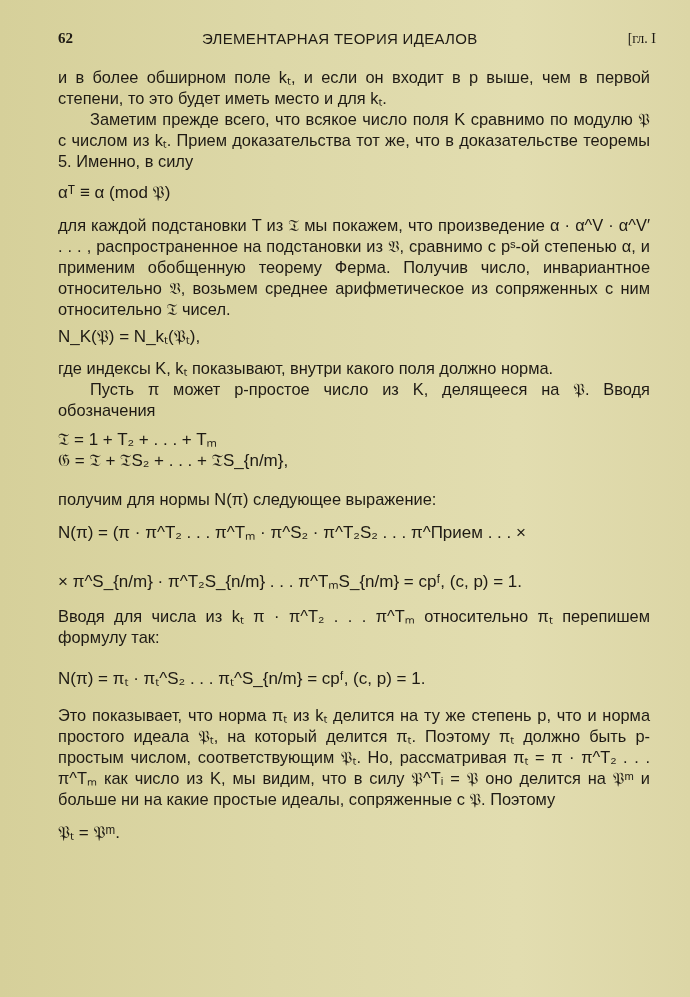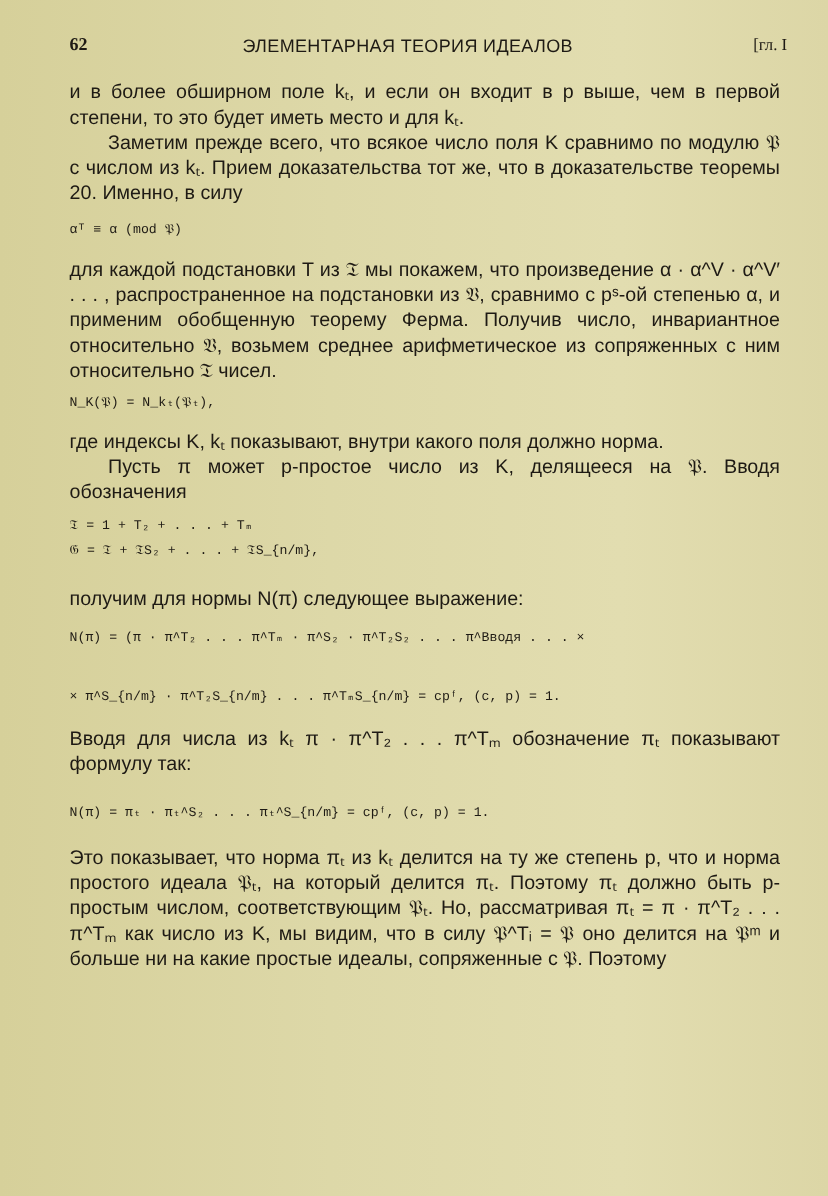--- a/index.html
+++ b/index.html
@@ -14,42 +14,43 @@
   .header {
     position:absolute; top:30px; left:0; width:590px; height:22px;
     font-size:15px;
   }
   .header .num { position:absolute; left:0; top:0; font-family:"Liberation Serif", serif; font-weight:bold; }
   .header .title { position:absolute; left:144px; top:0; letter-spacing:0.3px; font-size:15px; }
   .header .chap { position:absolute; right:-8px; top:1px; font-family:"Liberation Serif", serif; font-size:14px; }
   .body { position:absolute; top:67px; left:0; width:592px; font-size:16.4px; line-height:21px; }
   p { margin:0; text-align:justify; text-align-last:left; }
   .ind { text-indent:32px; }
-  .eq { text-align:right; font-family:Liberation Mono, monospace; font-size:11px; margin:0; }
+  .eq { text-align:right; font-family:Liberation Sans, sans-serif; font-size:17px; margin:0; }
 </style>
 </head>
 <body>
 
 <div class="page">
   <div class="header">
     <span class="num">62</span>
     <span class="title">ЭЛЕМЕНТАРНАЯ ТЕОРИЯ ИДЕАЛОВ</span>
     <span class="chap">[гл. I</span>
   </div>
 
   <div class="body">
     <p>и в более обширном поле kₜ, и если он входит в p выше, чем в первой степени, то это будет иметь место и для kₜ.</p>
-    <p class="ind">Заметим прежде всего, что всякое число поля K сравнимо по модулю 𝔓 с числом из kₜ. Прием доказательства тот же, что в доказательстве теоремы 20. Именно, в силу</p>
+    <p class="ind">Заметим прежде всего, что всякое число поля K сравнимо по модулю 𝔓 с числом из kₜ. Прием доказательства тот же, что в доказательстве теоремы 5. Именно, в силу</p>
     <p class="eq" style="margin:10px 0 12px">αᵀ ≡ α (mod 𝔓)</p>
     <p>для каждой подстановки T из 𝔗 мы покажем, что произведение α · α^V · α^V′ . . . , распространенное на подстановки из 𝔙, сравнимо с pˢ-ой степенью α, и применим обобщенную теорему Ферма. Получив число, инвариантное относительно 𝔙, возьмем среднее арифметическое из сопряженных с ним относительно 𝔗 чисел.</p>
     <p class="eq" style="margin:6px 0 11px">N_K(𝔓) = N_kₜ(𝔓ₜ),</p>
     <p>где индексы K, kₜ показывают, внутри какого поля должно норма.</p>
     <p class="ind">Пусть π может p-простое число из K, делящееся на 𝔓. Вводя обозначения</p>
     <p class="eq" style="margin:8px 0 0">𝔗 = 1 + T₂ + . . . + Tₘ</p>
     <p class="eq" style="margin:0 0 18px">𝔊 = 𝔗 + 𝔗S₂ + . . . + 𝔗S_{n/m},</p>
     <p>получим для нормы N(π) следующее выражение:</p>
-    <p class="eq" style="margin:12px 0 0">N(π) = (π · π^T₂ . . . π^Tₘ · π^S₂ · π^T₂S₂ . . . π^Вводя . . . ×</p>
+    <p class="eq" style="margin:12px 0 0">N(π) = (π · π^T₂ . . . π^Tₘ · π^S₂ · π^T₂S₂ . . . π^Прием . . . ×</p>
     <p class="eq" style="margin:28px 0 14px">× π^S_{n/m} · π^T₂S_{n/m} . . . π^TₘS_{n/m} = cpᶠ, (c, p) = 1.</p>
-    <p>Вводя для числа из kₜ π · π^T₂ . . . π^Tₘ обозначение πₜ показывают формулу так:</p>
+    <p>Вводя для числа из kₜ π · π^T₂ . . . π^Tₘ относительно πₜ перепишем формулу так:</p>
     <p class="eq" style="margin:20px 0 16px">N(π) = πₜ · πₜ^S₂ . . . πₜ^S_{n/m} = cpᶠ, (c, p) = 1.</p>
     <p>Это показывает, что норма πₜ из kₜ делится на ту же степень p, что и норма простого идеала 𝔓ₜ, на который делится πₜ. Поэтому πₜ должно быть p-простым числом, соответствующим 𝔓ₜ. Но, рассматривая πₜ = π · π^T₂ . . . π^Tₘ как число из K, мы видим, что в силу 𝔓^Tᵢ = 𝔓 оно делится на 𝔓ᵐ и больше ни на какие простые идеалы, сопряженные с 𝔓. Поэтому</p>
+    <p class="eq" style="margin:12px 0 0">𝔓ₜ = 𝔓ᵐ.</p>
   </div>
 </div>
 
 </body></html>

